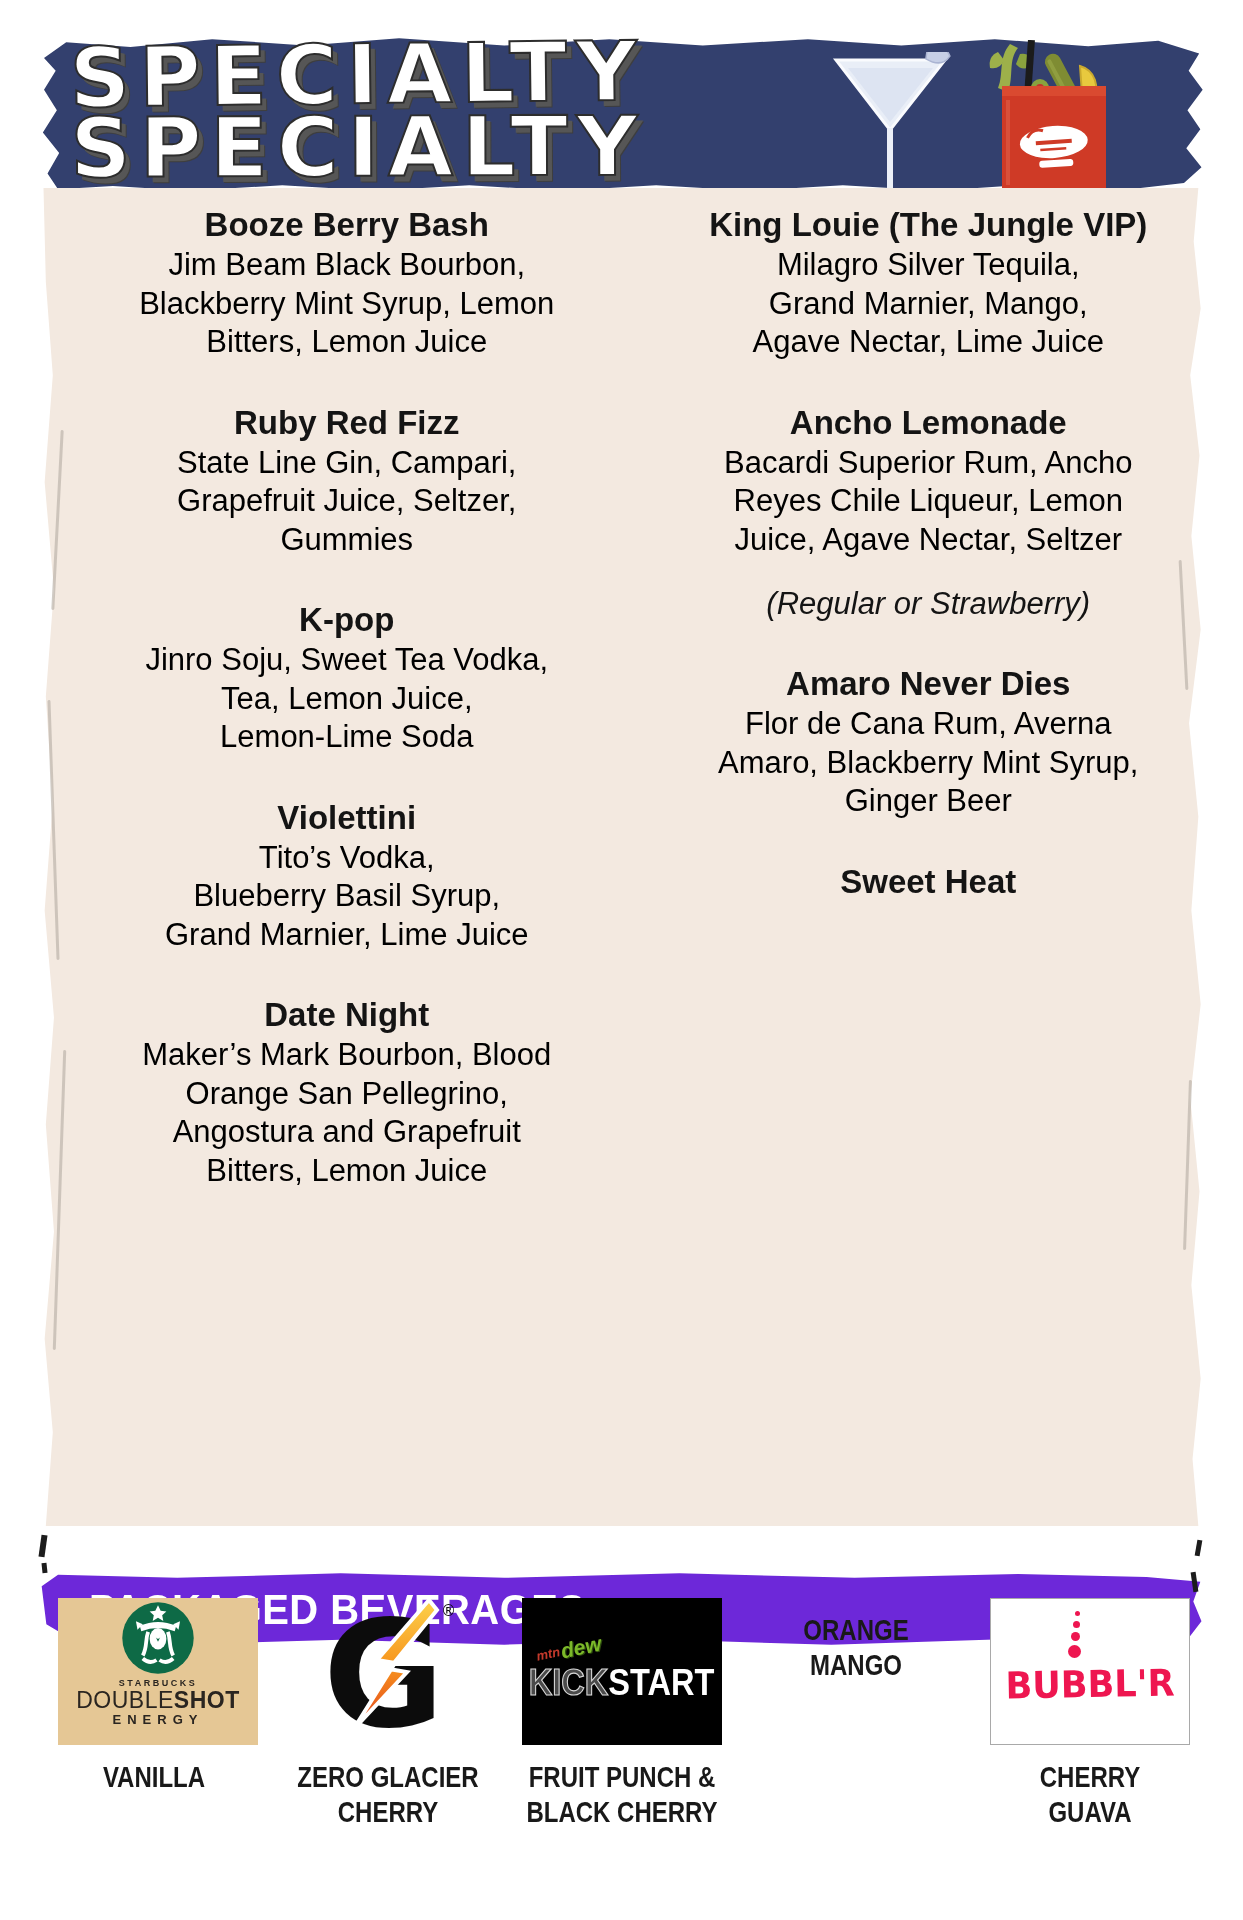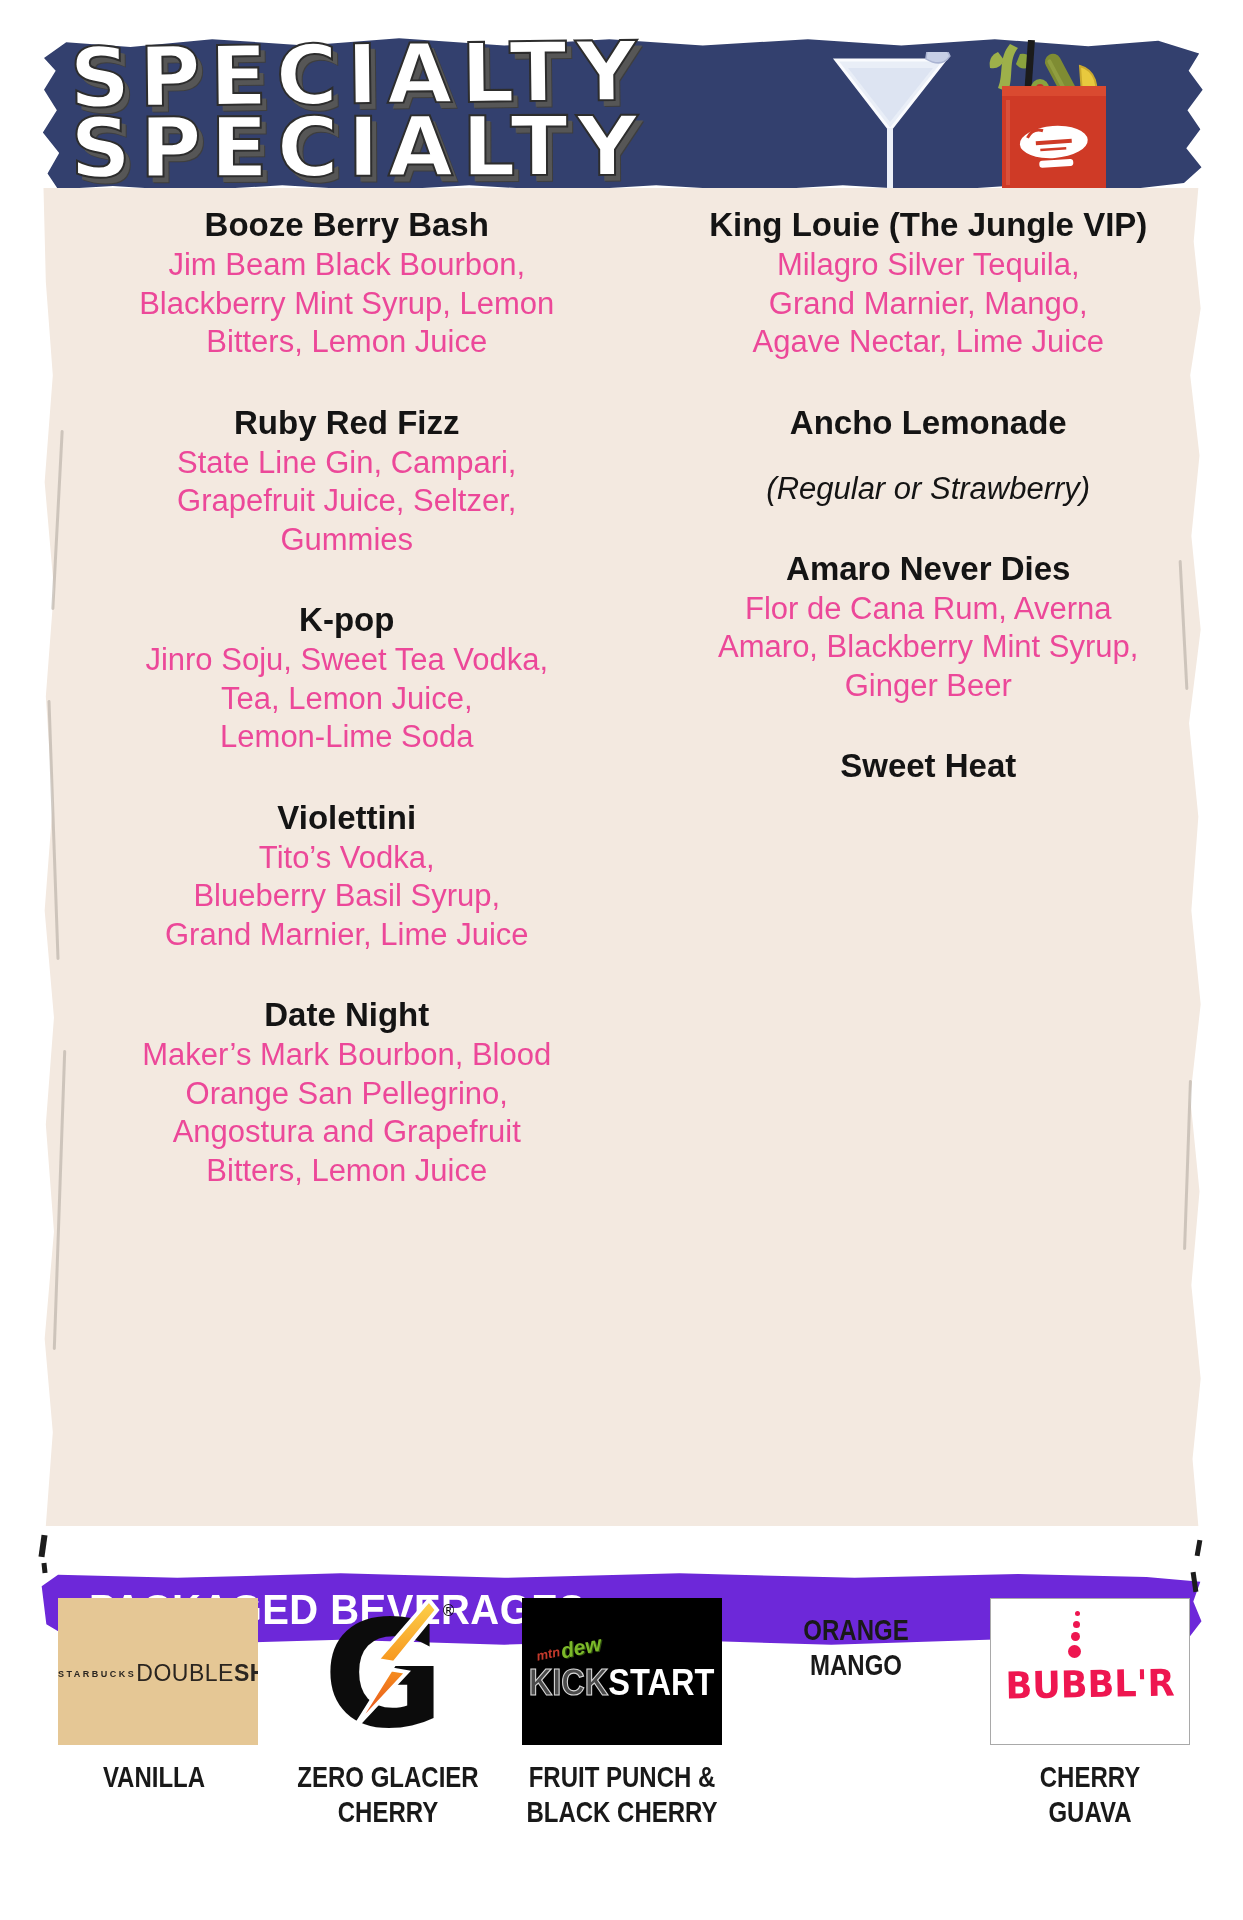--- a/index.html
+++ b/index.html
@@ -53,21 +53,21 @@
     position: absolute; left: 56px; top: 198px;
     width: 1163px;
     display: flex;
   }
   .col { width: 50%; display: flex; flex-direction: column; align-items: center; padding-top: 6px; }
   .menu-item { text-align: center; margin-bottom: 40px; max-width: 560px; }
   .item-name {
     font-weight: bold; font-size: 33px; line-height: 42px; color: #141414;
   }
   .item-ingredients {
-    font-size: 31px; line-height: 38.5px; color: #ec4899;
+    font-size: 31px; line-height: 38.5px; color: #000000;
     white-space: pre-line;
   }
   .item-note {
     font-style: italic; font-size: 31px; line-height: 38px; color: #141414;
     margin-top: 26px;
   }
 
   
   .red-band {
     position: absolute; left: 37px; top: 1571px;
@@ -95,21 +95,21 @@
   .caption {
     margin-top: 14px;
     font-weight: bold; font-size: 30px; line-height: 35px;
     text-align: center; color: #191919;
     white-space: pre-line;
     transform: scaleX(0.8); transform-origin: center top;
     width: 270px;
   }
 
   
-  .sb-box { background: #e5c795; flex-direction: row; display: flex; align-items: center; justify-content: flex-start; padding-top: 2px; margin-left: 8px; }
+  .sb-box { background: #e5c795; flex-direction: column; display: flex; align-items: center; justify-content: flex-start; padding-top: 2px; margin-left: 8px; }
   .sb-brand { font-size: 9px; font-weight: bold; letter-spacing: 2.5px; color: #2a2520; margin-top: 2px; }
   .sb-main { font-size: 23px; color: #2a2520; line-height: 24px; letter-spacing: 0.5px; text-align: right; }
   .sb-main .w1 { font-weight: normal; }
   .sb-main .w2 { font-weight: bold; }
   .sb-energy { font-size: 13px; font-weight: bold; letter-spacing: 6px; color: #2a2520; line-height: 15px; }
 
   
   .g-box { background: transparent; }
 
   
@@ -240,20 +240,23 @@
   </div>
   <div class="col">
     <div class="menu-item">
       <div class="item-name">King Louie (The Jungle VIP)</div>
       <div class="item-ingredients">Milagro Silver Tequila,
 Grand Marnier, Mango,
 Agave Nectar, Lime Juice</div>
     </div>
     <div class="menu-item">
       <div class="item-name">Ancho Lemonade</div>
+      <div class="item-ingredients">Bacardi Superior Rum, Ancho
+Reyes Chile Liqueur, Lemon
+Juice, Agave Nectar, Seltzer</div>
       <div class="item-note">(Regular or Strawberry)</div>
     </div>
     <div class="menu-item">
       <div class="item-name">Amaro Never Dies</div>
       <div class="item-ingredients">Flor de Cana Rum, Averna
 Amaro, Blackberry Mint Syrup,
 Ginger Beer</div>
     </div>
     <div class="menu-item">
       <div class="item-name">Sweet Heat</div>

